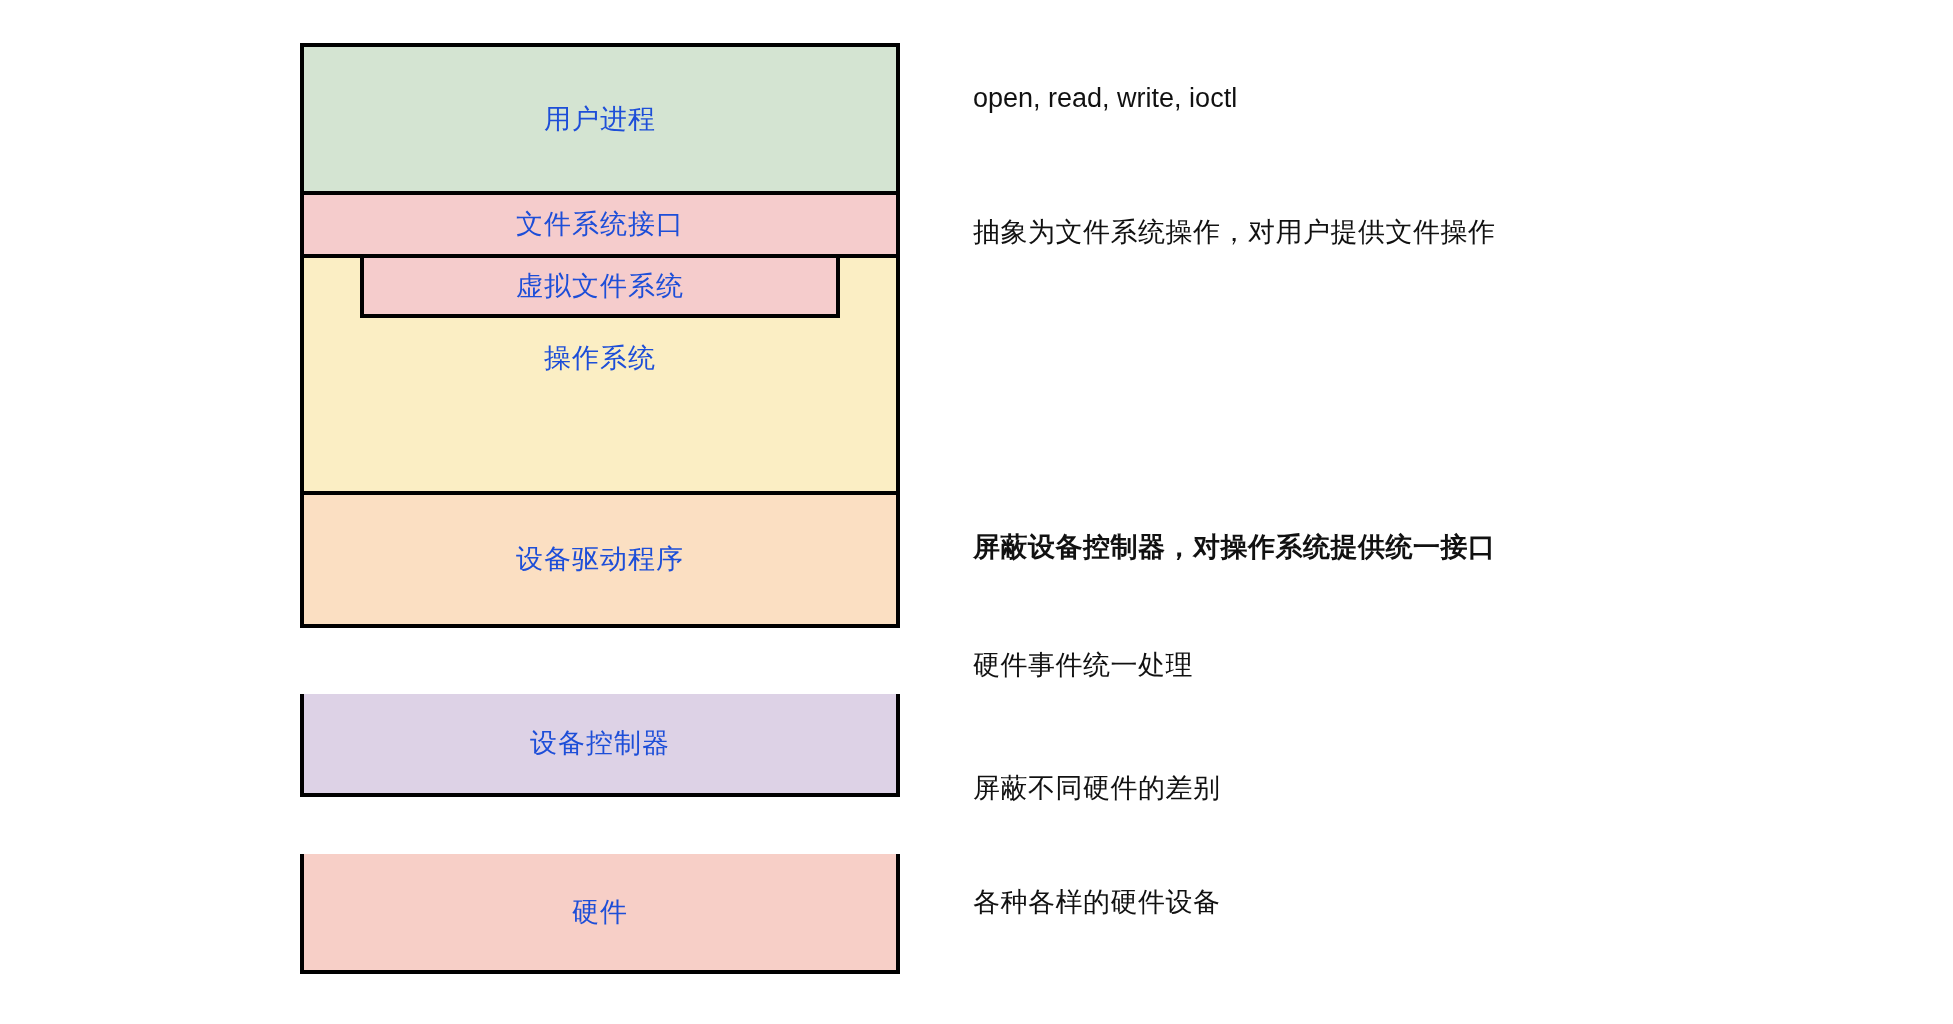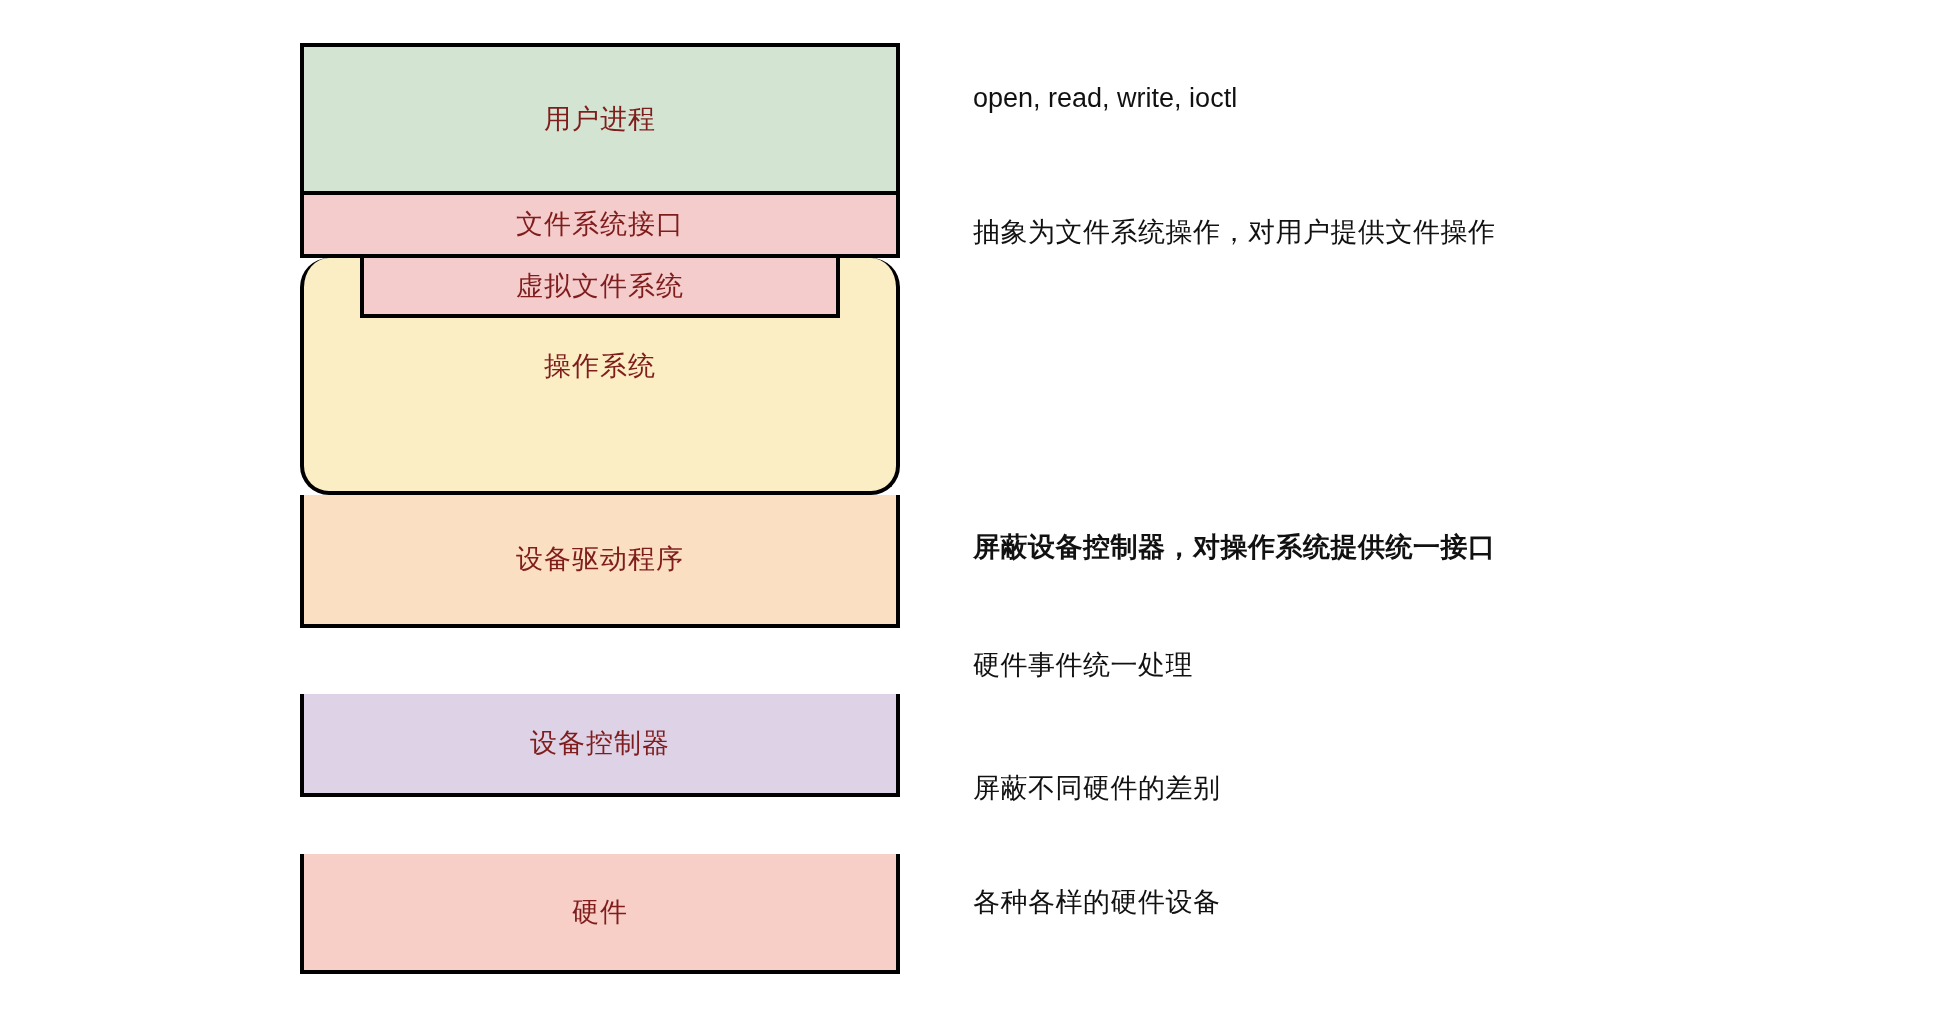--- a/index.html
+++ b/index.html
@@ -45,48 +45,47 @@
     align-items: center;
     justify-content: center;
   }
   
   .layer + .layer { border-top-width: 0; }
 
   .layer-label {
     font-size: 27px;
     line-height: 1.2;
     letter-spacing: 1px;
-    color: #7f1d1d;
+    color: #1d4ed8;
     white-space: nowrap;
     font-weight: 400;
   }
 
   
   .lyr-user      { top: 0px;   height: 152px; }
   .lyr-fsapi     { top: 152px; height: 63px;  }
   .lyr-os        { top: 215px; height: 237px; }
   .lyr-driver    { top: 452px; height: 119px; }
   .lyr-interrupt { top: 571px; height: 121px; }
   .lyr-devctrl   { top: 692px; height: 119px; }
   .lyr-hardware  { top: 811px; height: 120px; }
 
   
   .lyr-os {
     display: block;
-    border-radius: 29px;
   }
   .os-inner {
     position: relative;
     width: 100%;
     height: 100%;
   }
   .os-label-wrap {
     position: absolute;
     left: 0;
-    top: 68px;
+    top: 60px;
     width: 100%;
     height: 80px;
     display: flex;
     align-items: center;
     justify-content: center;
   }
 
   .inset-box {
     position: absolute;
     left: 56px;

